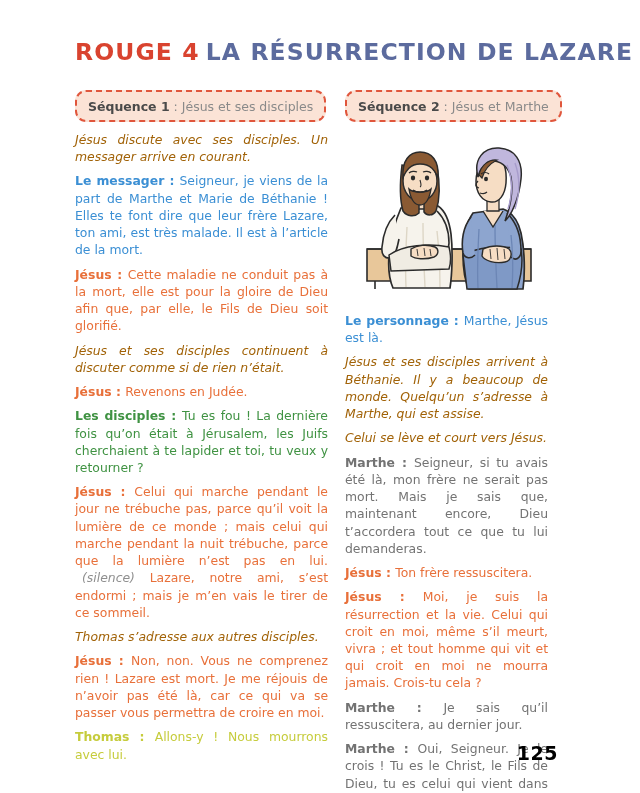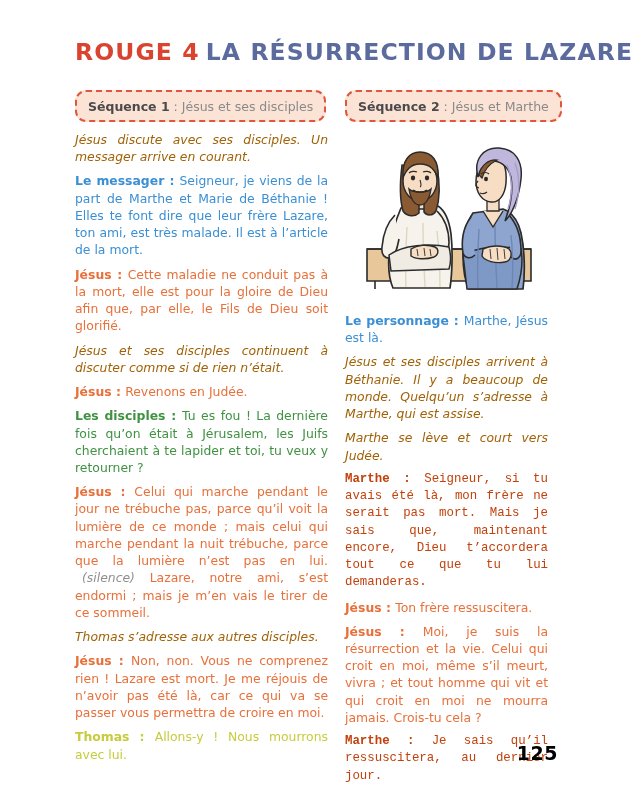--- a/index.html
+++ b/index.html
@@ -107,21 +107,21 @@
     font-style: italic;
     color: #8f8f8f;
     margin-left: 7px;
   }
 
   
   .c-messager { color: #3b8fd4; }
   .c-jesus    { color: #e8703a; }
   .c-disciples{ color: #3f9242; }
   .c-thomas   { color: #c6cc3c; }
-  .c-marthe   { color: #c2410c; font-family: Liberation Mono, monospace; }
+  .c-marthe   { color: #737373; }
 
   
   .illus-wrap {
     width: 203px;
     height: 172px;
     margin-bottom: 9px;
     position: relative;
   }
   .illus-wrap svg { display: block; }
 
@@ -257,21 +257,21 @@
         <path d="M133 50 C130 53 130 56 134 57" stroke="#2b2b2b" stroke-width="1.2" fill="none"></path>
 
         <path d="M135 62 C138 63 141 62 142 61" stroke="#2b2b2b" stroke-width="1.2" fill="none"></path>
       </svg>
     </div>
 
     <p class="blk c-messager"><span class="speaker">Le personnage</span><span class="speaker"> : </span><span>Marthe, Jésus est là.</span></p>
 
     <p class="blk stage">Jésus et ses disciples arrivent à Béthanie. Il y a beaucoup de monde. Quelqu’un s’adresse à Marthe, qui est assise.</p>
 
-    <p class="blk stage">Marthe se lève et court vers Judée.</p>
+    <p class="blk stage">Celui se lève et court vers Jésus.</p>
 
     <p class="blk c-marthe"><span class="speaker">Marthe</span><span class="speaker"> : </span><span>Seigneur, si tu avais été là, mon frère ne serait pas mort. Mais je sais que, maintenant encore, Dieu t’accordera tout ce que tu lui demanderas.</span></p>
 
     <p class="blk c-jesus"><span class="speaker">Jésus</span><span class="speaker"> : </span><span>Ton frère ressuscitera.</span></p>
 
     <p class="blk c-jesus"><span class="speaker">Jésus</span><span class="speaker"> : </span><span>Moi, je suis la résurrection et la vie. Celui qui croit en moi, même s’il meurt, vivra ; et tout homme qui vit et qui croit en moi ne mourra jamais. Crois-tu cela ?</span></p>
 
     <p class="blk c-marthe"><span class="speaker">Marthe</span><span class="speaker"> : </span><span>Je sais qu’il ressuscitera, au dernier jour.</span></p>
 
     <p class="blk c-marthe"><span class="speaker">Marthe</span><span class="speaker"> : </span><span>Oui, Seigneur. Je le crois ! Tu es le Christ, le Fils de Dieu, tu es celui qui vient dans le monde.</span></p>

